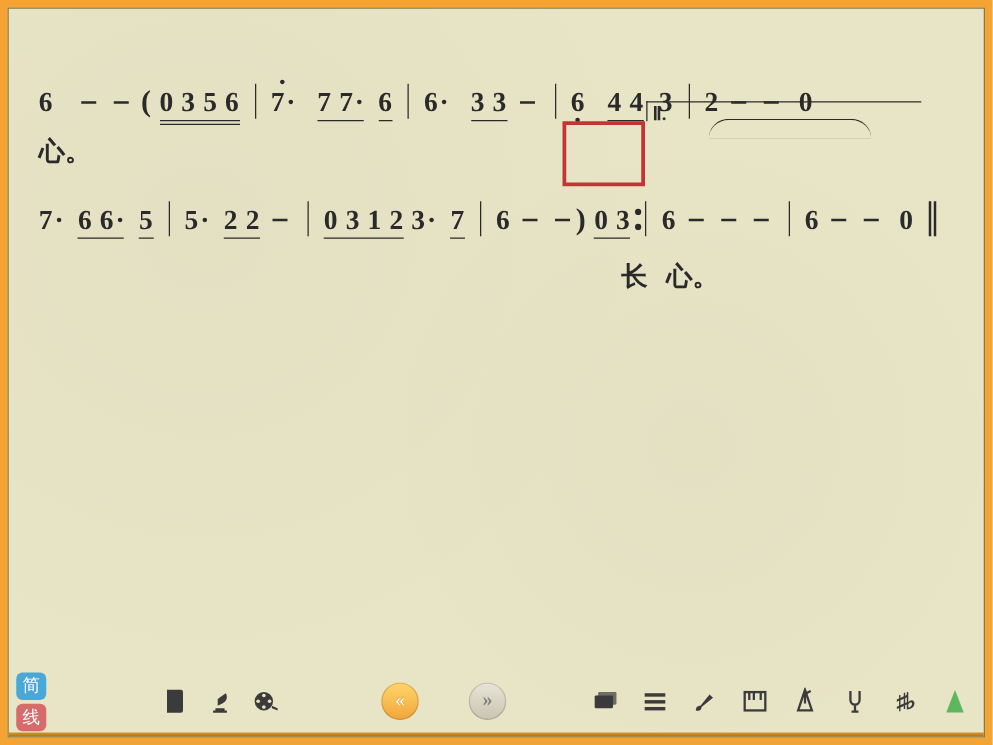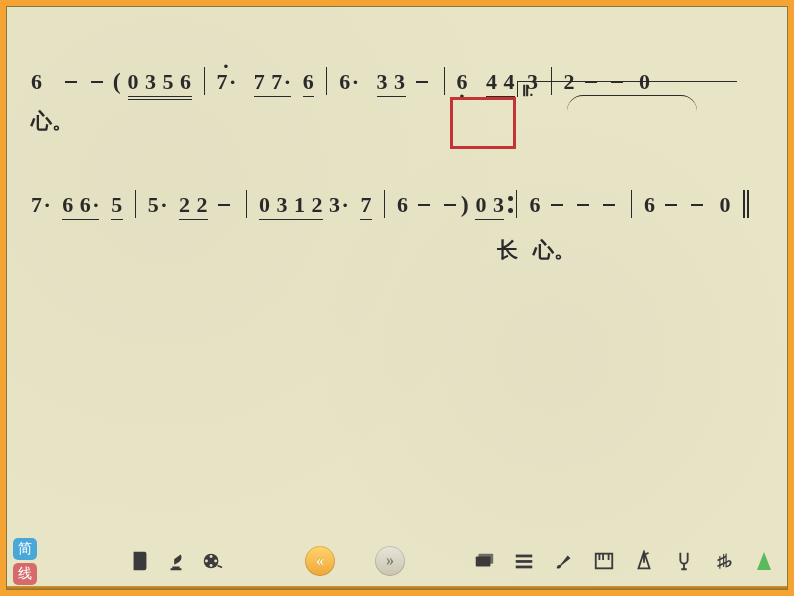--- a/index.html
+++ b/index.html
@@ -148,21 +148,21 @@
     </div>
 
     <div class="volta" style="top:74px; left:510px; width:220px;">
       <span>Ⅱ.</span>
     </div>
 
     <div class="arc" style="top:88px; left:560px; width:130px; border-radius:80px 80px 0 0; height:16px;"></div>
 
     <div class="hl" style="top:90px; left:443px; width:66px; height:52px;"></div>
 
-    <div class="music-row" style="margin-top:57px;">
+    <div class="music-row" style="margin-top:28px;">
       <span class="tok dotAfter">7</span>&nbsp;
       <span class="grp u1">
         <span class="tok">6</span>
         <span class="tok dotAfter">6</span>
       </span>&nbsp;
       <span class="tok ul1">5</span>
       <span class="bar"></span>
 
       <span class="tok dotAfter">5</span>&nbsp;
       <span class="grp u1">

